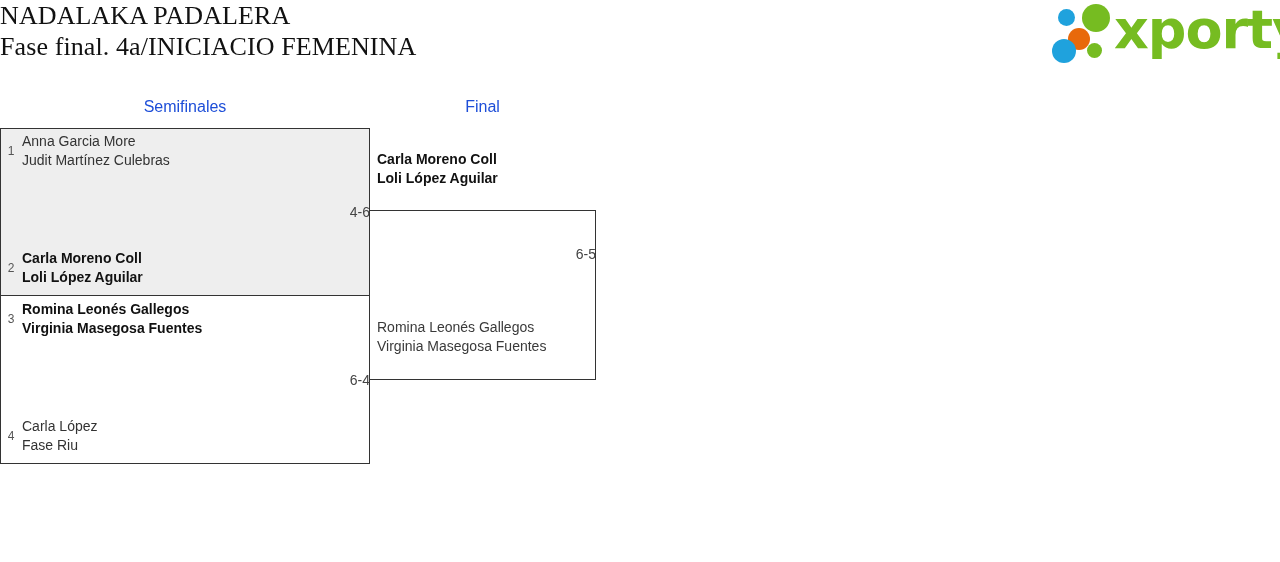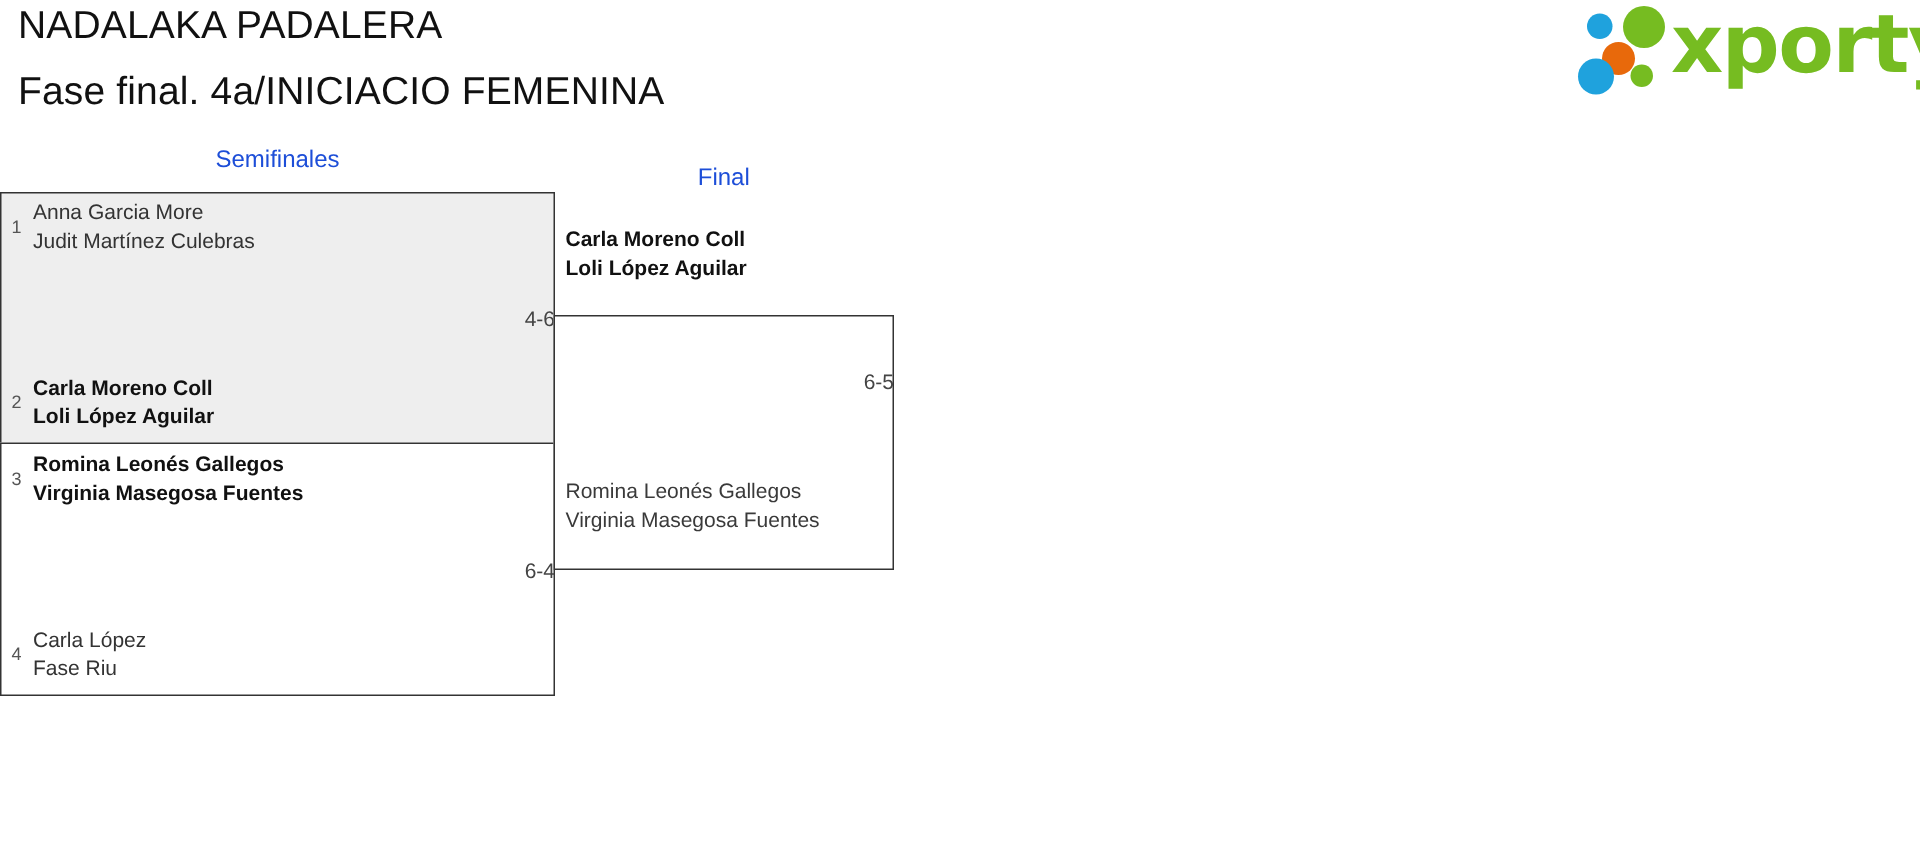--- a/index.html
+++ b/index.html
@@ -15,40 +15,40 @@
   #page {
     position: relative;
     width: 1280px;
     height: 562px;
     background: #ffffff;
   }
 
   
   .header-title {
     position: absolute;
-    left: 12px;
+    left: 0px;
     top: 1px;
     width: 900px;
+    font-family: Liberation Serif, serif;
   }
   .title-line1 {
     font-size: 26px;
     font-weight: 400;
     color: #111111;
     line-height: 30px;
     letter-spacing: 0.1px;
     white-space: nowrap;
   }
   .title-line2 {
     font-size: 26px;
     font-weight: 400;
     color: #111111;
     line-height: 31px;
     letter-spacing: 0.1px;
     white-space: nowrap;
-    margin-top: 14px;
   }
 
   
   .logo {
     position: absolute;
     left: 1046px;
     top: 1px;
     width: 230px;
     height: 64px;
   }
@@ -80,21 +80,21 @@
   
   .round-header {
     position: absolute;
     font-size: 16px;
     font-weight: 400;
     color: #1d4ed8;
     text-align: center;
     line-height: 20px;
   }
   #round-header-semis { left: 0px;   top: 97px; width: 370px; }
-  #round-header-final { left: 369px; top: 109px; width: 227px; }
+  #round-header-final { left: 369px; top: 97px; width: 227px; }
 
   
   .bracket { position: absolute; left: 0px; top: 0px; }
 
   .match-box {
     position: absolute;
     border: 1px solid #333333;
   }
 
   

